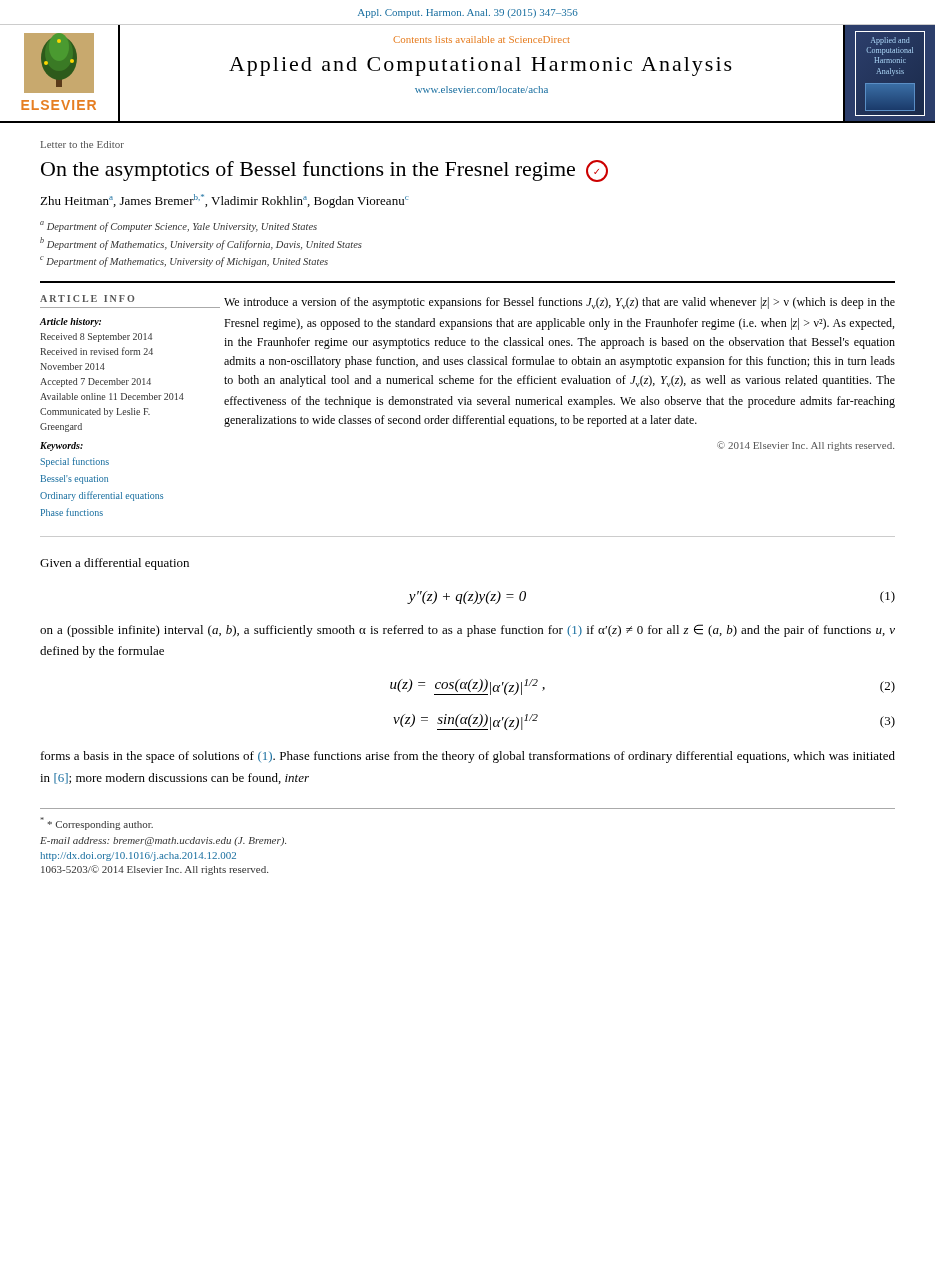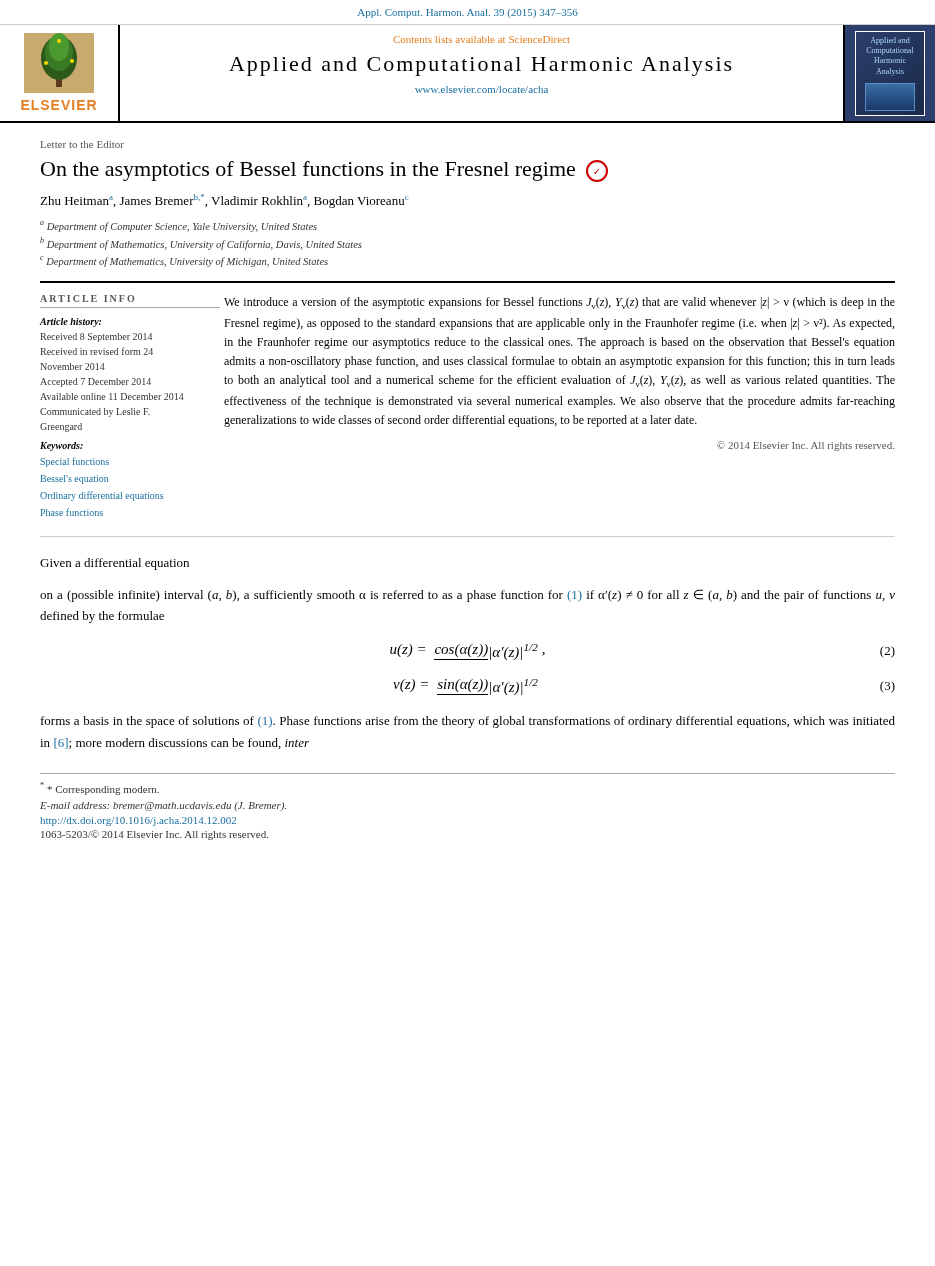--- a/index.html
+++ b/index.html
@@ -426,20 +426,26 @@
     </div>
 
   </div>
 
   <hr class="divider">
 
   <div class="body-paragraph body-text">
     <span>Given a differential equation</span>
   </div>
 
+  <div class="equation-block">
+    <div class="equation-content">
+      <i>y</i>″(<i>z</i>) + <i>q</i>(<i>z</i>)<i>y</i>(<i>z</i>) = 0
+    </div>
+    <div class="equation-number">(1)</div>
+  </div>
 
   <div class="body-paragraph body-text">
     on a (possible infinite) interval (<i>a</i>, <i>b</i>), a sufficiently smooth α is referred to as a phase function for <span class="ref-link">(1)</span> if
     α′(<i>z</i>) ≠ 0 for all <i>z</i> ∈ (<i>a</i>, <i>b</i>) and the pair of functions <i>u</i>, <i>v</i> defined by the formulae
   </div>
 
   <div class="equation-block">
     <div class="equation-content">
       <i>u</i>(<i>z</i>) =
       <span class="math-fraction">
@@ -461,21 +467,21 @@
     <div class="equation-number">(3)</div>
   </div>
 
   <div class="body-paragraph body-text">
     forms a basis in the space of solutions of <span class="ref-link">(1)</span>. Phase functions arise from the theory of global transformations
     of ordinary differential equations, which was initiated in <span class="ref-link">[6]</span>; more modern discussions can be found, <i>inter</i>
   </div>
 
   <div class="footnote-section">
     <div class="footnote-text">
-      <sup>*</sup> <span>* Corresponding modern.</span>
+      <sup>*</sup> <span>* Corresponding author.</span>
     </div>
     <div class="footnote-text">
       <i>E-mail address: bremer@math.ucdavis.edu (J. Bremer).</i>
     </div>
     <div class="doi-line">
       <span>http://dx.doi.org/10.1016/j.acha.2014.12.002</span>
     </div>
     <div class="footnote-text">1063-5203/© 2014 Elsevier Inc. All rights reserved.</div>
   </div>
 

